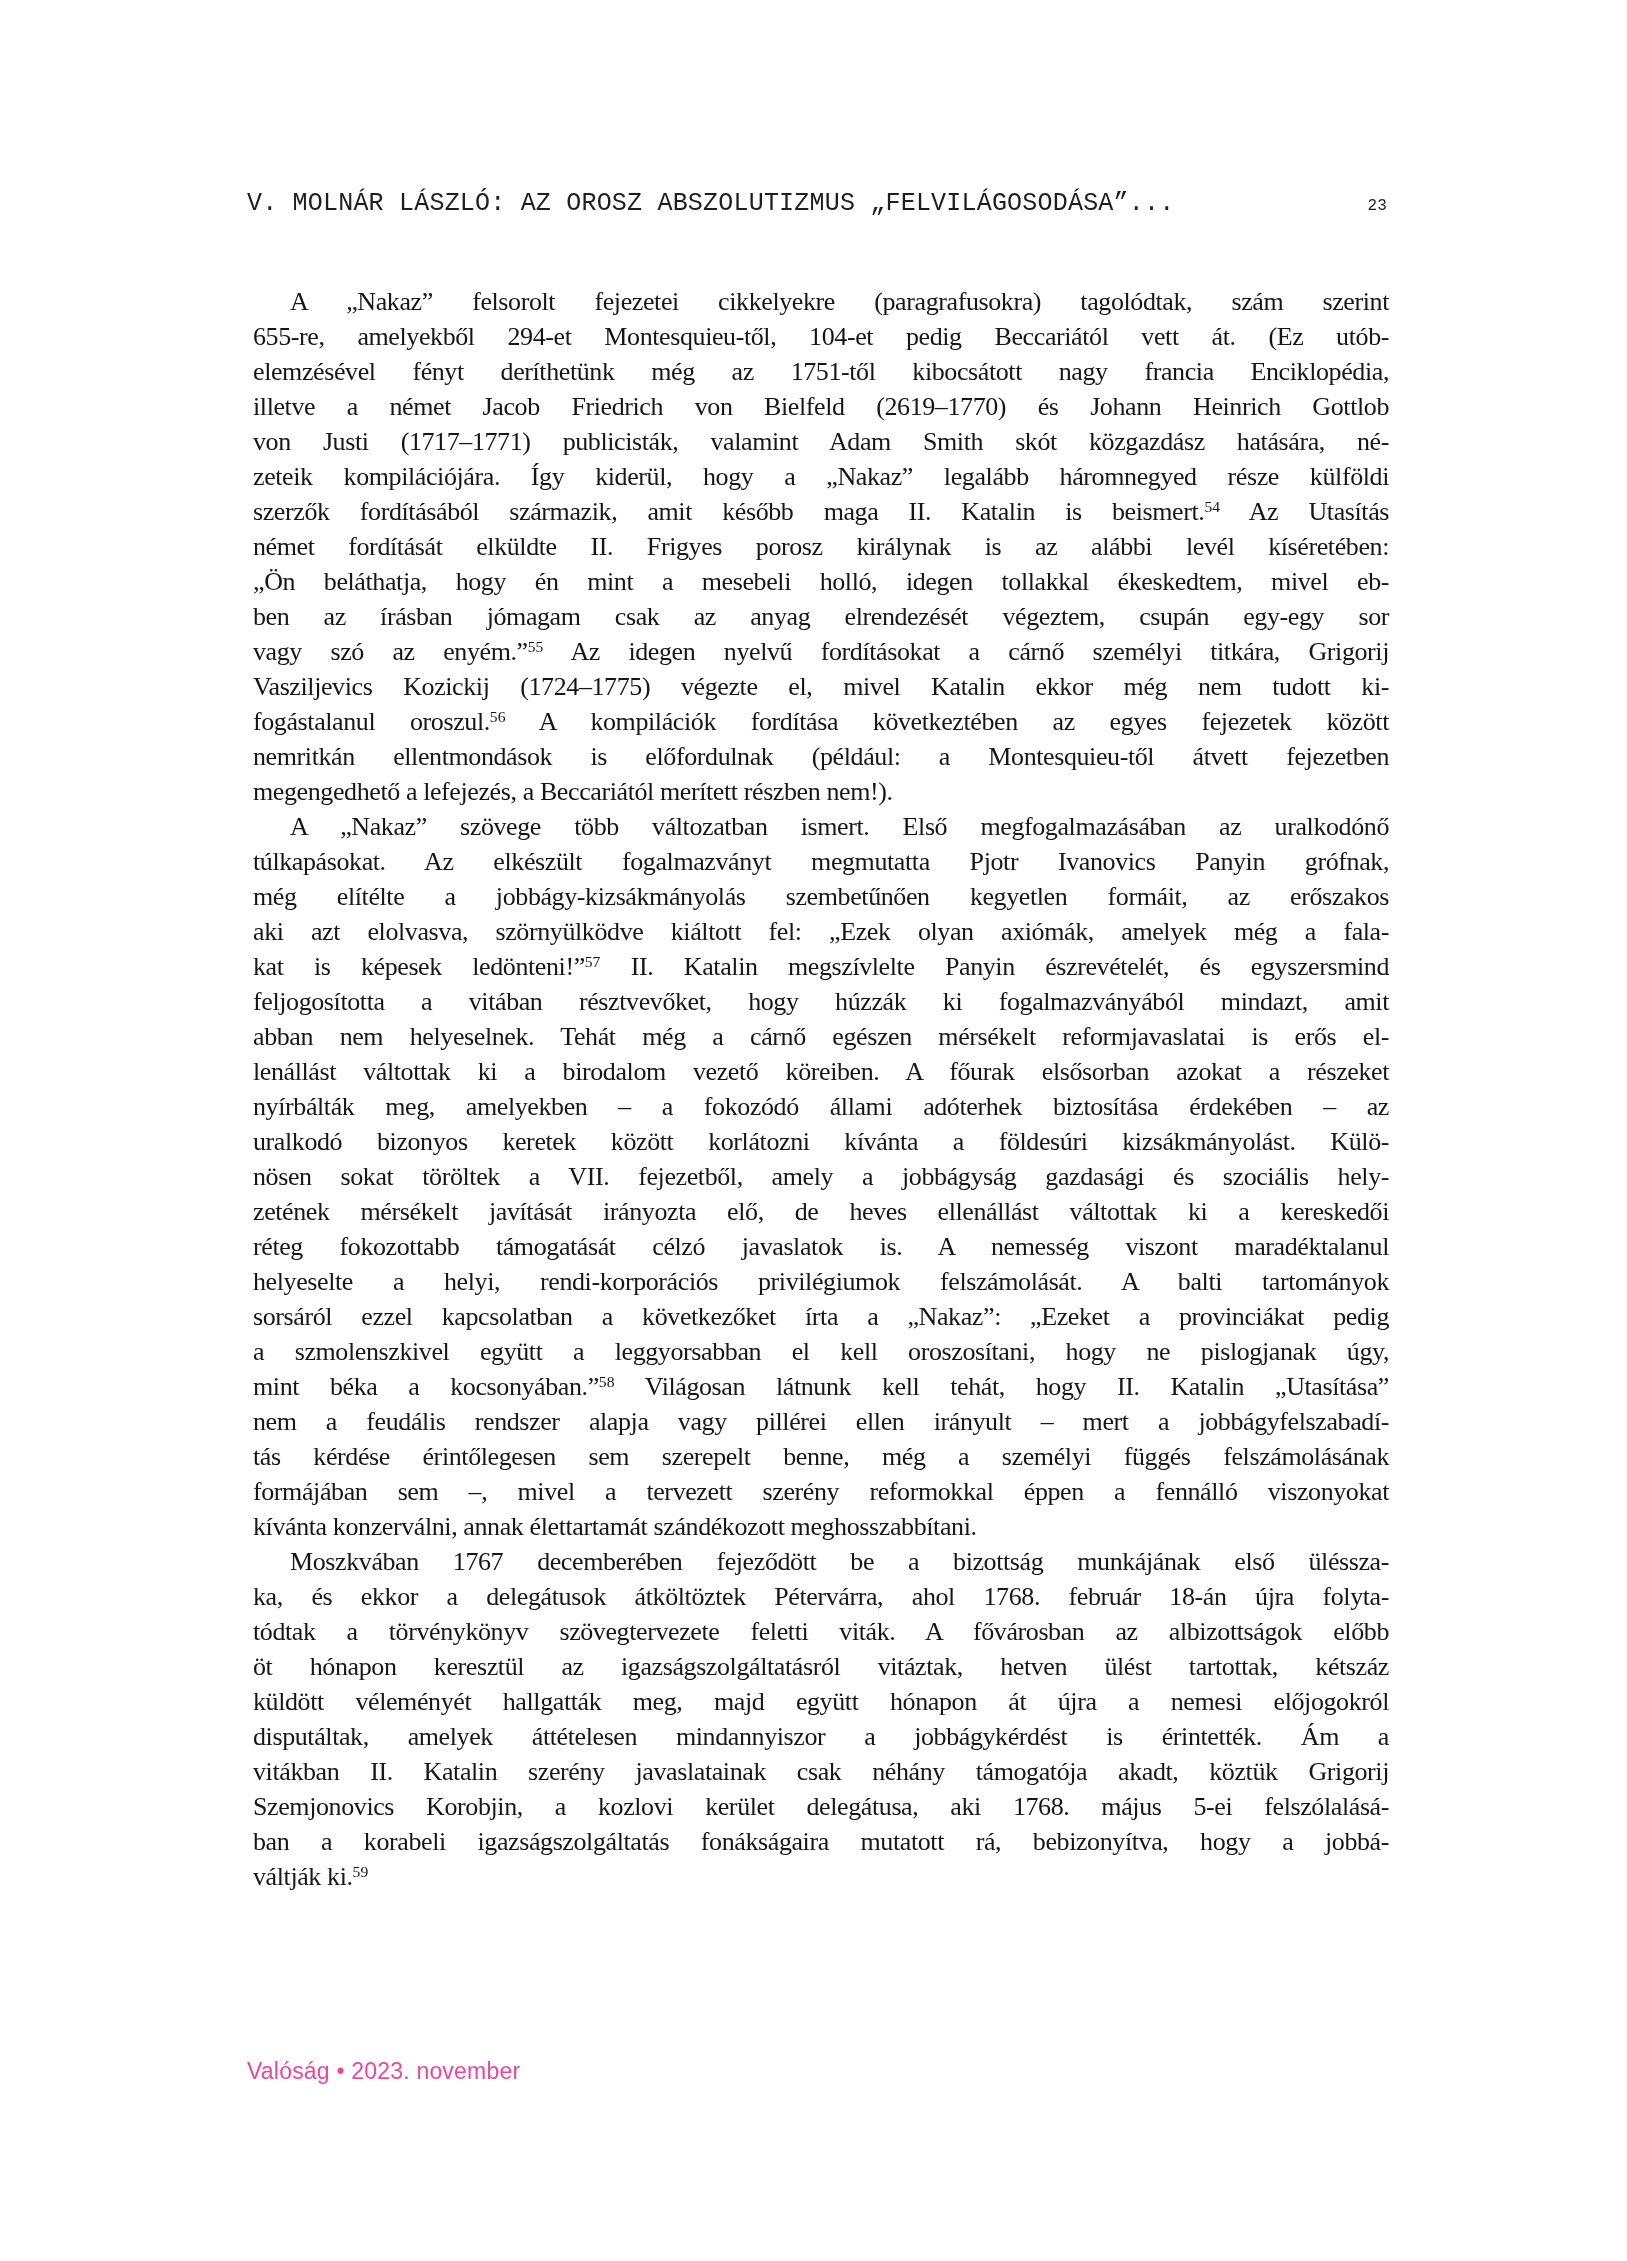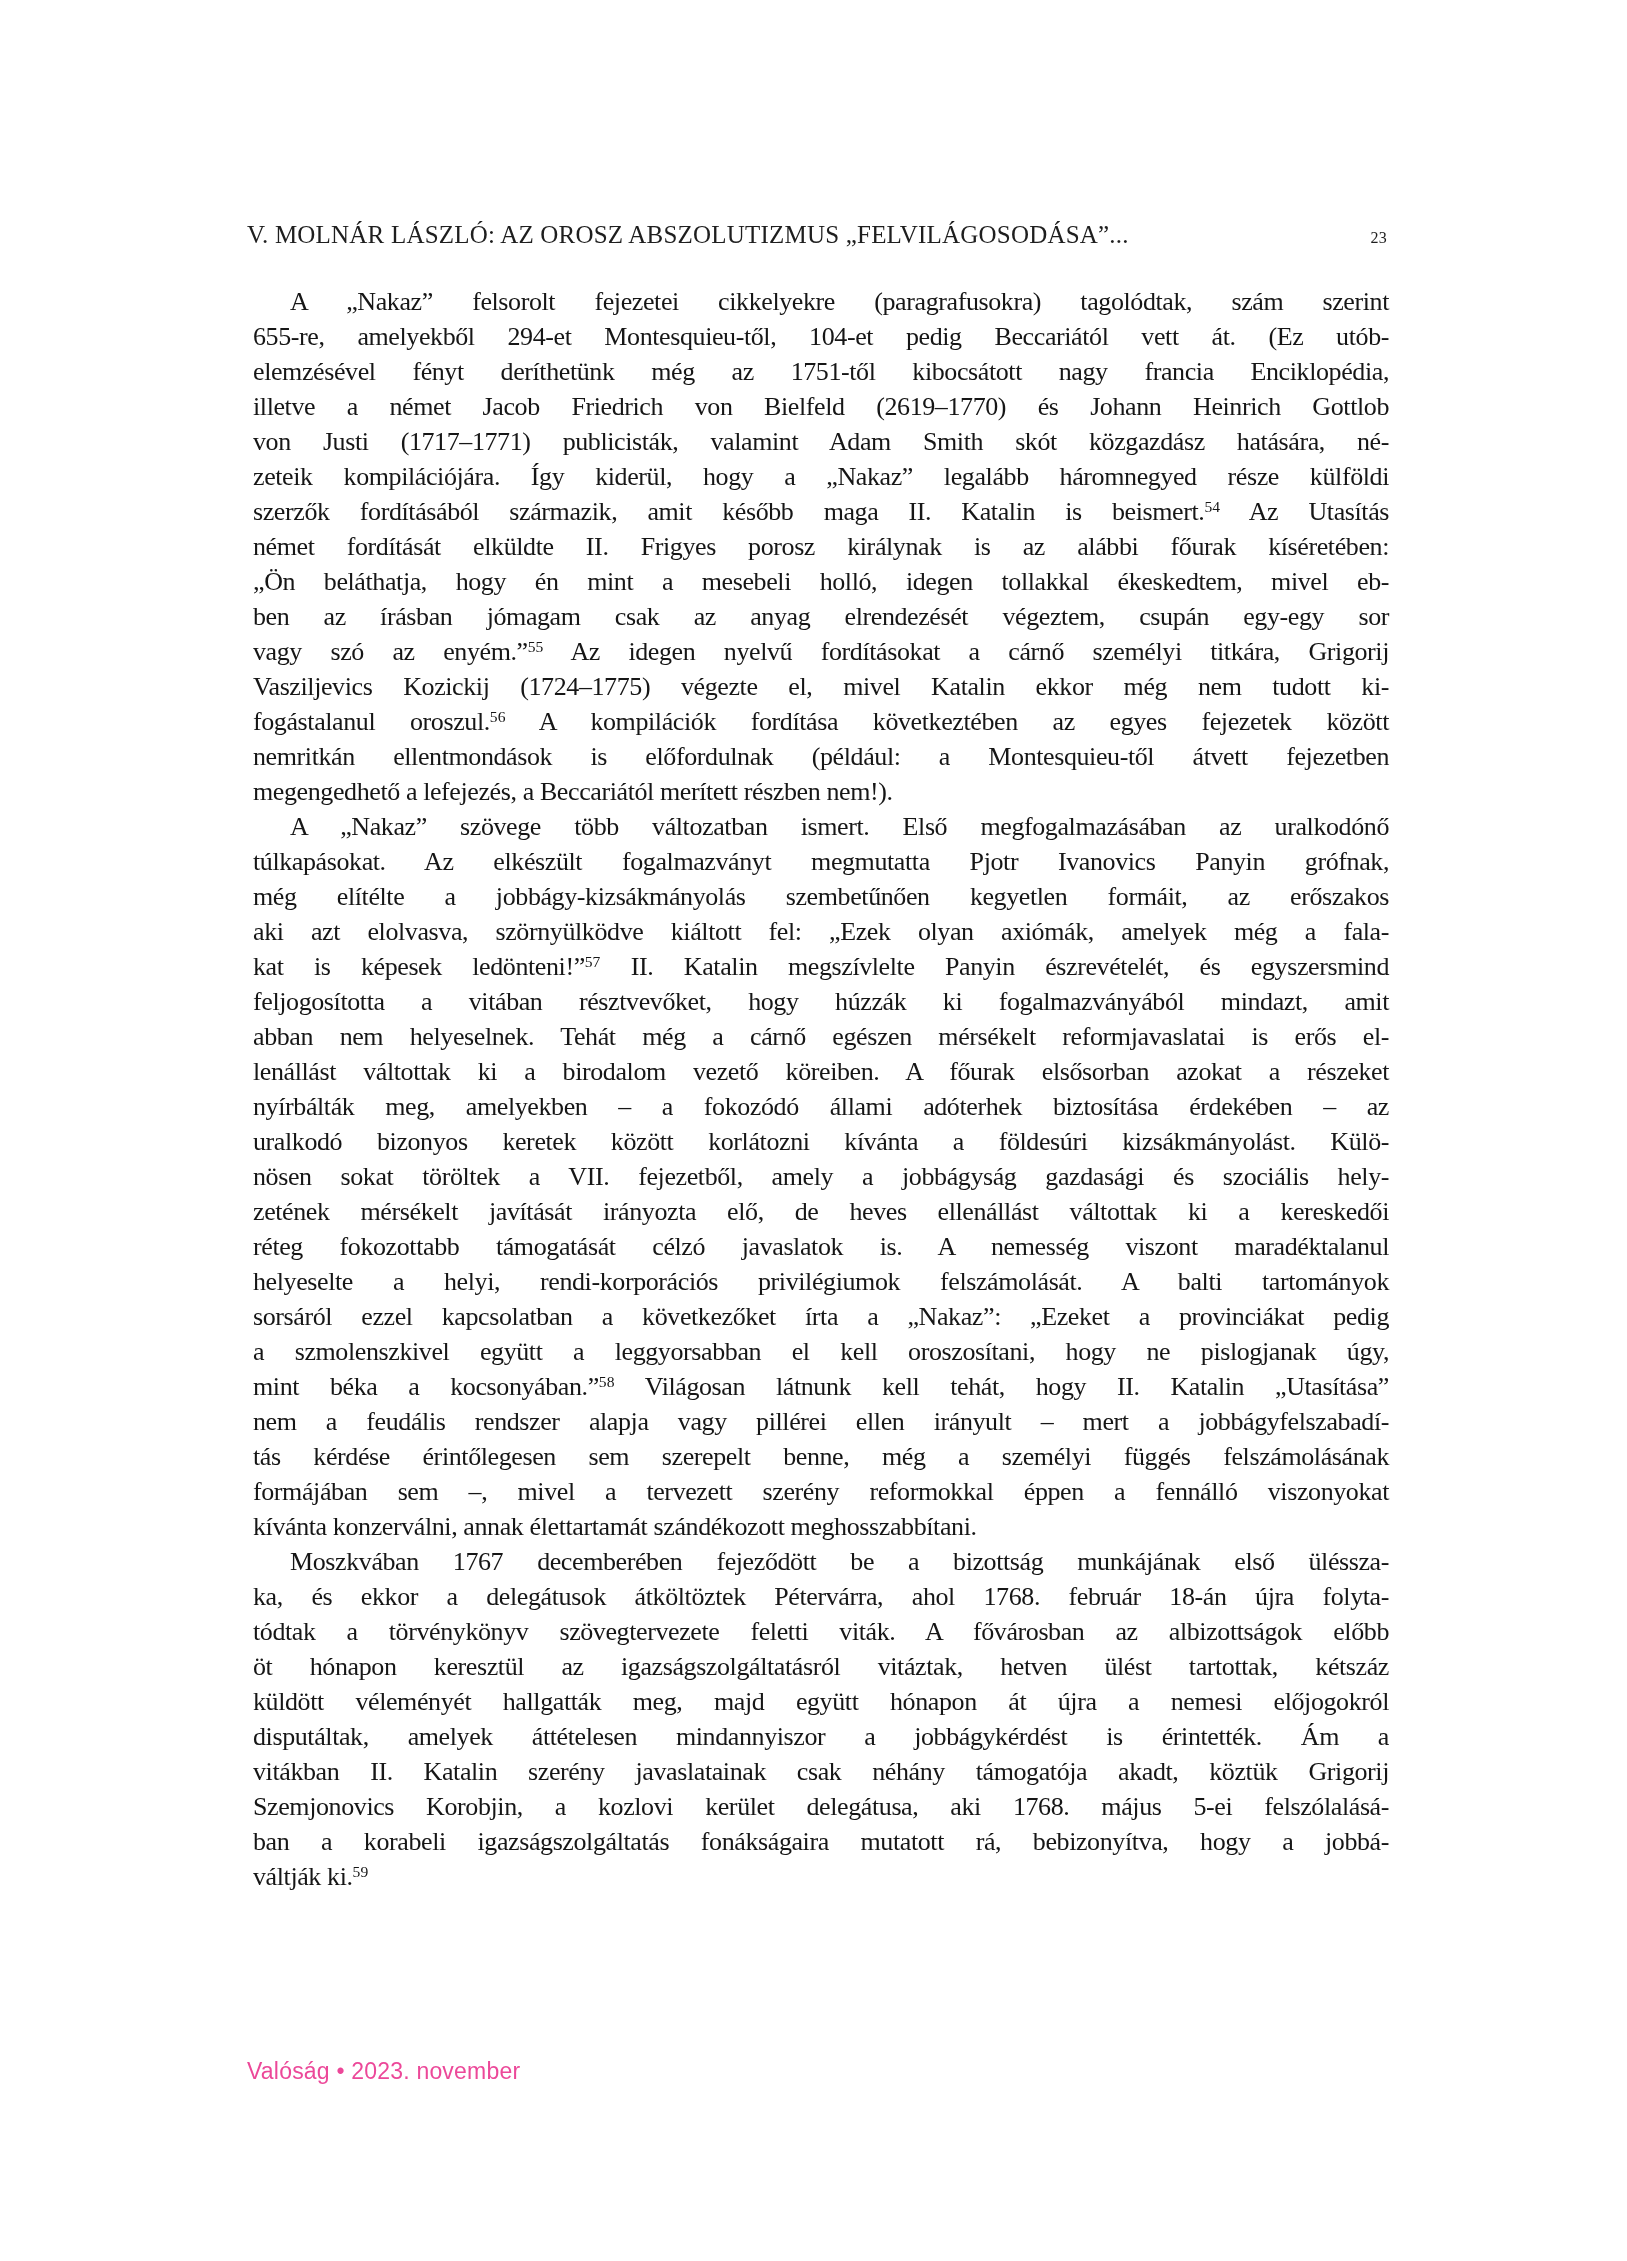--- a/index.html
+++ b/index.html
@@ -14,26 +14,25 @@
     background: #ffffff;
     overflow: hidden;
   }
   .running-head {
     position: absolute;
     left: 247px; top: 189px;
     width: 1140px;
     display: flex;
     justify-content: space-between;
     align-items: baseline;
-    font-family: Liberation Serif, serif;
+    font-family: Liberation Mono, monospace;
     font-size: 25px;
     letter-spacing: 0.2px;
     color: #1e1e1e;
     white-space: nowrap;
-    margin-top: 32px;
   }
   .running-head .page-number { font-size: 16px; }
   .body-text {
     position: absolute;
     left: 253px; top: 284px;
     width: 1136px;
     font-family: "Liberation Serif", serif;
     font-size: 26px;
     line-height: 35px;
     letter-spacing: -0.4px;
@@ -76,21 +75,21 @@
   </header>
 
   <main class="body-text">
       <div class="line indent">A „Nakaz” felsorolt fejezetei cikkelyekre (paragrafusokra) tagolódtak, szám szerint</div>
       <div class="line">655-re, amelyekből 294-et Montesquieu-től, 104-et pedig Beccariától vett át. (Ez utób-</div>
       <div class="line">elemzésével fényt deríthetünk még az 1751-től kibocsátott nagy francia Enciklopédia,</div>
       <div class="line">illetve a német Jacob Friedrich von Bielfeld (2619–1770) és Johann Heinrich Gottlob</div>
       <div class="line">von Justi (1717–1771) publicisták, valamint Adam Smith skót közgazdász hatására, né-</div>
       <div class="line">zeteik kompilációjára. Így kiderül, hogy a „Nakaz” legalább háromnegyed része külföldi</div>
       <div class="line">szerzők fordításából származik, amit később maga II. Katalin is beismert.<sup>54</sup> Az Utasítás</div>
-      <div class="line">német fordítását elküldte II. Frigyes porosz királynak is az alábbi főurak kíséretében:</div>
+      <div class="line">német fordítását elküldte II. Frigyes porosz királynak is az alábbi levél kíséretében:</div>
       <div class="line">„Ön beláthatja, hogy én mint a mesebeli holló, idegen tollakkal ékeskedtem, mivel eb-</div>
       <div class="line">ben az írásban jómagam csak az anyag elrendezését végeztem, csupán egy-egy sor</div>
       <div class="line">vagy szó az enyém.”<sup>55</sup> Az idegen nyelvű fordításokat a cárnő személyi titkára, Grigorij</div>
       <div class="line">Vasziljevics Kozickij (1724–1775) végezte el, mivel Katalin ekkor még nem tudott ki-</div>
       <div class="line">fogástalanul oroszul.<sup>56</sup> A kompilációk fordítása következtében az egyes fejezetek között</div>
       <div class="line">nemritkán ellentmondások is előfordulnak (például: a Montesquieu-től átvett fejezetben</div>
       <div class="line last">megengedhető a lefejezés, a Beccariától merített részben nem!).</div>
       <div class="line indent">A „Nakaz” szövege több változatban ismert. Első megfogalmazásában az uralkodónő</div>
       <div class="line">túlkapásokat. Az elkészült fogalmazványt megmutatta Pjotr Ivanovics Panyin grófnak,</div>
       <div class="line">még elítélte a jobbágy-kizsákmányolás szembetűnően kegyetlen formáit, az erőszakos</div>

